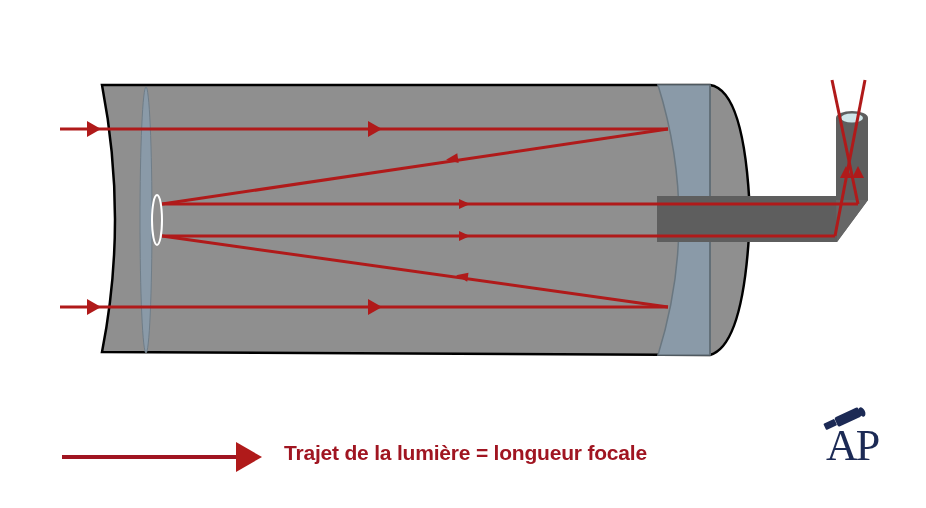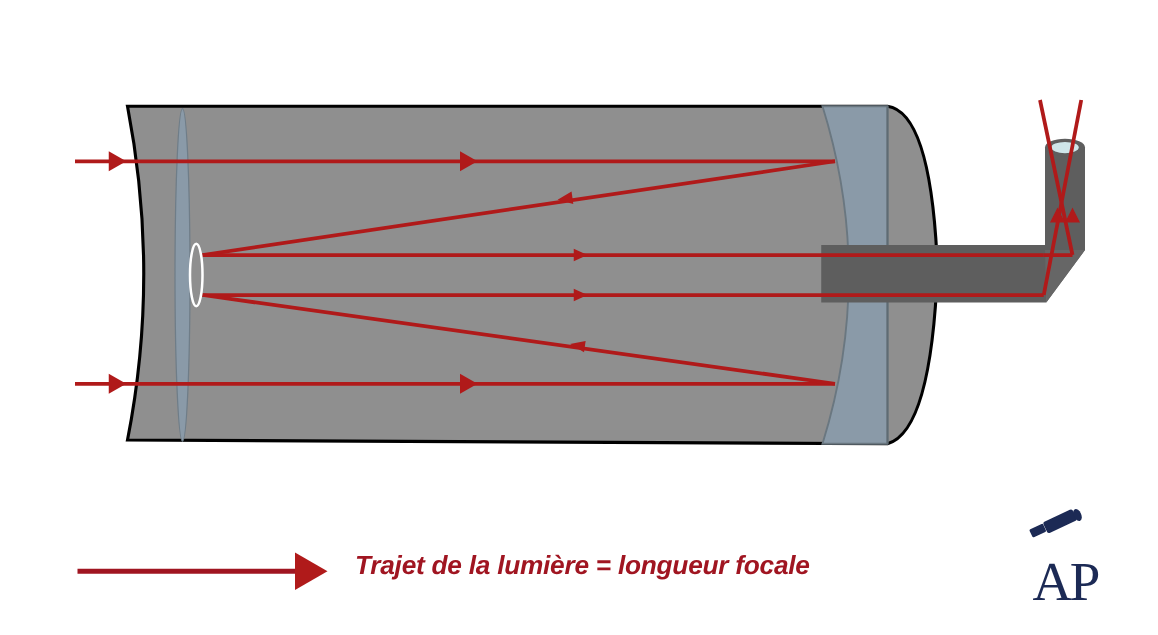--- a/index.html
+++ b/index.html
@@ -1,19 +1,19 @@
 <!DOCTYPE html>
 <html><head>
 <meta charset="utf-8">
 <style>
   html, body { margin:0; padding:0; background:#ffffff; }
   body { width:926px; height:508px; position:relative; overflow:hidden; font-family:"Liberation Sans", sans-serif; }
   #diagram { position:absolute; left:0; top:0; width:926px; height:508px; }
-  .legend-text { position:absolute; left:284px; top:441px; font-family:"Liberation Sans", sans-serif; font-style:italic; font-weight:bold; font-size:21px; color:#a01521; letter-spacing:-0.2px; white-space:nowrap; }
-  .logo-letters { position:absolute; left:826px; top:444px; font-family:"Liberation Serif", serif; font-size:44px; color:#1c2a55; letter-spacing:-2px; line-height:44px; }
+  .legend-text { position:absolute; left:284px; top:441px; font-family:"Liberation Sans", sans-serif; font-weight:bold; font-size:21px; color:#a01521; letter-spacing:-0.2px; white-space:nowrap; }
+  .logo-letters { position:absolute; left:826px; top:424px; font-family:"Liberation Serif", serif; font-size:44px; color:#1c2a55; letter-spacing:-2px; line-height:44px; }
 </style>
 </head>
 <body>
 
 <svg id="diagram" viewBox="0 0 926 508" xmlns="http://www.w3.org/2000/svg">
   <defs>
     <marker id="arrowSmall" viewBox="0 0 10 10" refX="5" refY="5" markerWidth="5" markerHeight="5" orient="auto">
       <path d="M0,0 L10,5 L0,10 Z" fill="#b01a1a"></path>
     </marker>
   </defs>

